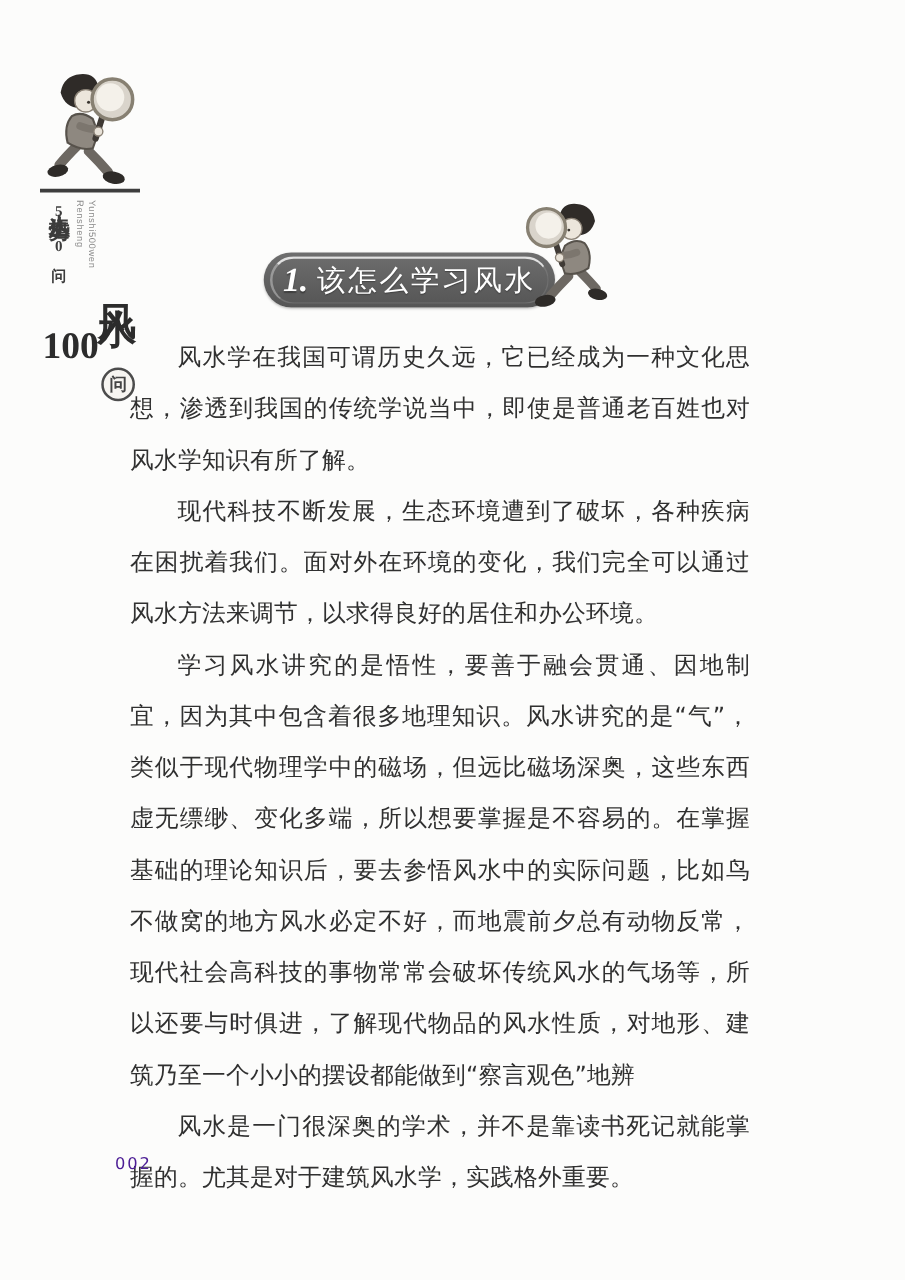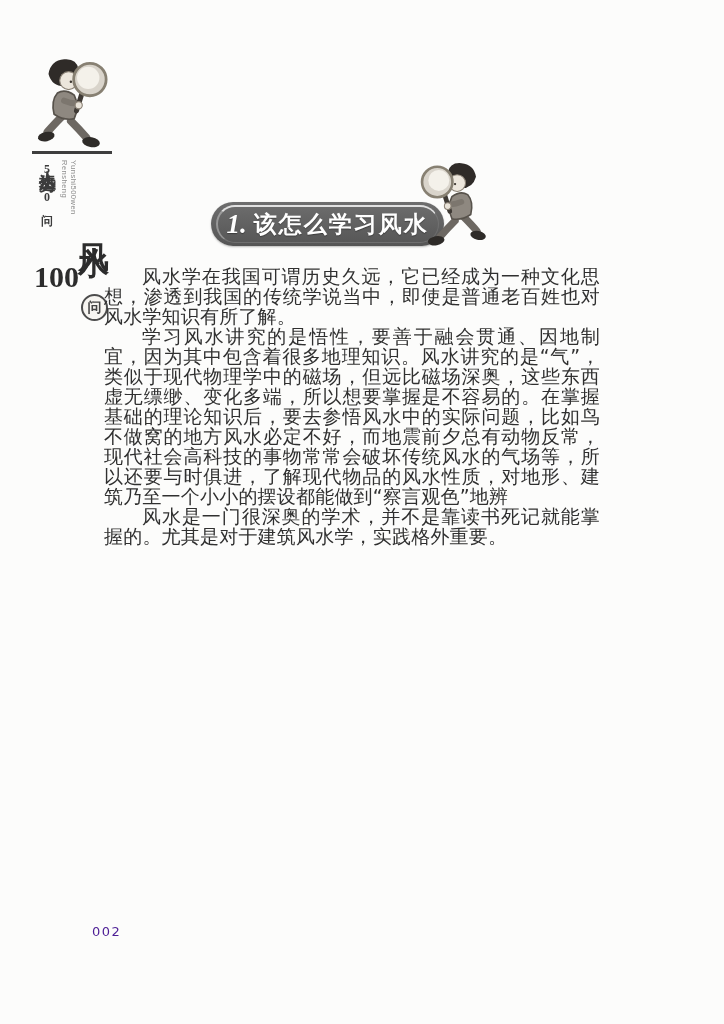--- a/index.html
+++ b/index.html
@@ -80,37 +80,37 @@
     border-right: 1px solid rgba(255,255,255,0.1);
     pointer-events: none;
   }
   .banner-num {
     font-family: "Liberation Serif", serif;
     font-style: italic; font-weight: bold;
     font-size: 27px; color: #ffffff;
     text-shadow: 0 1px 1px rgba(0,0,0,0.35);
   }
   .banner-title {
-    font-size: 23px; font-weight: bold; letter-spacing: 2px;
+    font-size: 23px; font-weight: normal; letter-spacing: 2px;
     color: #ffffff;
     text-shadow: 0 1px 1px rgba(0,0,0,0.35);
   }
   .mascot-b {
     position: absolute; left: 420px; top: 160px;
     width: 68px; height: 88px;
     transform: scaleX(-1);
   }
 
   
   .body-text {
     position: absolute; left: 104px; top: 266px; width: 496px;
   }
   .body-text p {
     margin: 0;
-    font-size: 19px; line-height: 20px;
+    font-size: 19px; line-height: 41px;
     letter-spacing: 0.2px;
     text-align: justify; text-justify: inter-ideograph;
     text-indent: 2em;
     color: #303030;
   }
 
   
   .page-num {
     position: absolute; left: 92px; top: 924px;
     font-size: 13px; letter-spacing: 1.5px; color: #4c1d95;
@@ -178,19 +178,20 @@
     <span class="banner-num">1.</span>
     <span class="banner-title">该怎么学习风水</span>
   </div>
 
   <svg class="mascot-b" viewBox="0 0 62 84">
     <use href="#mascot-art"></use>
   </svg>
 
   <main class="body-text">
     <p>风水学在我国可谓历史久远，它已经成为一种文化思想，渗透到我国的传统学说当中，即使是普通老百姓也对风水学知识有所了解。</p>
+    <p>现代科技不断发展，生态环境遭到了破坏，各种疾病在困扰着我们。面对外在环境的变化，我们完全可以通过风水方法来调节，以求得良好的居住和办公环境。</p>
     <p>学习风水讲究的是悟性，要善于融会贯通、因地制宜，因为其中包含着很多地理知识。风水讲究的是“气”，类似于现代物理学中的磁场，但远比磁场深奥，这些东西虚无缥缈、变化多端，所以想要掌握是不容易的。在掌握基础的理论知识后，要去参悟风水中的实际问题，比如鸟不做窝的地方风水必定不好，而地震前夕总有动物反常，现代社会高科技的事物常常会破坏传统风水的气场等，所以还要与时俱进，了解现代物品的风水性质，对地形、建筑乃至一个小小的摆设都能做到“察言观色”地辨</p>
     <p>风水是一门很深奥的学术，并不是靠读书死记就能掌握的。尤其是对于建筑风水学，实践格外重要。</p>
   </main>
 
   <div class="page-num">002</div>
 
 </div>
 
 </body></html>

